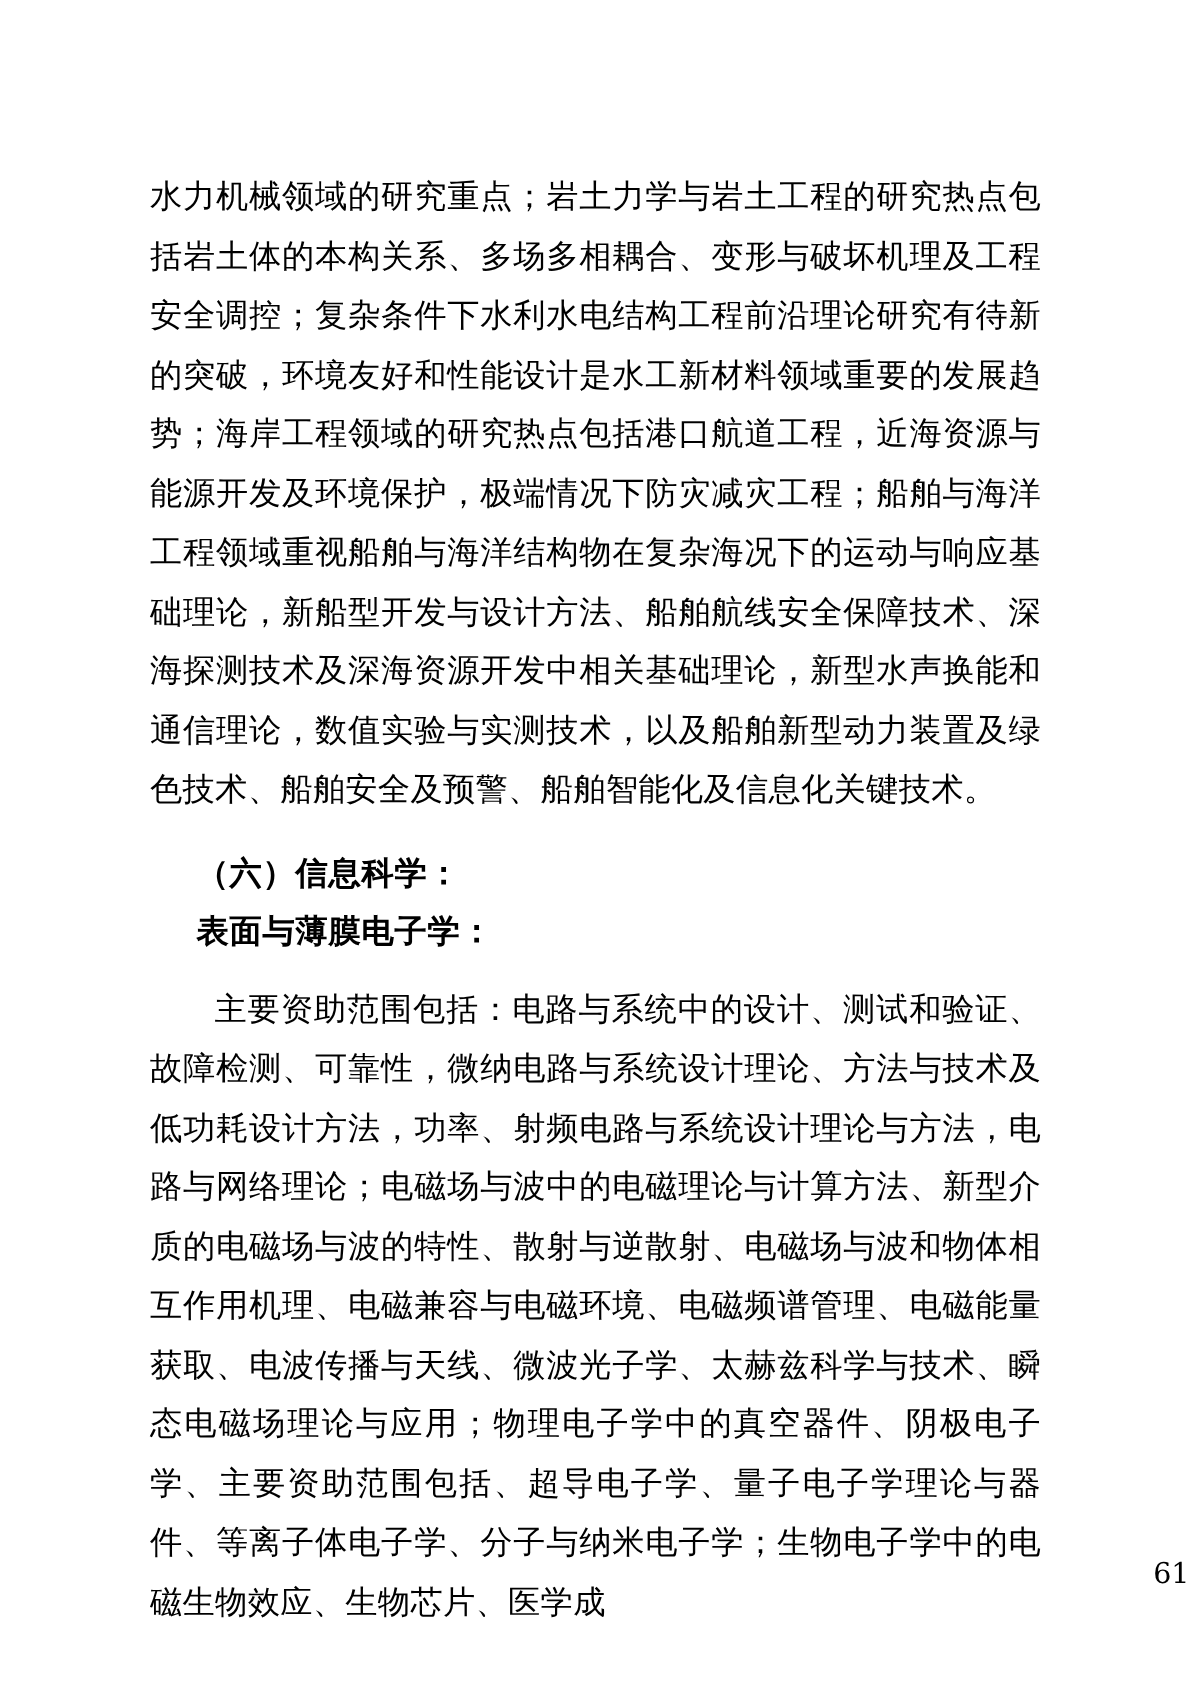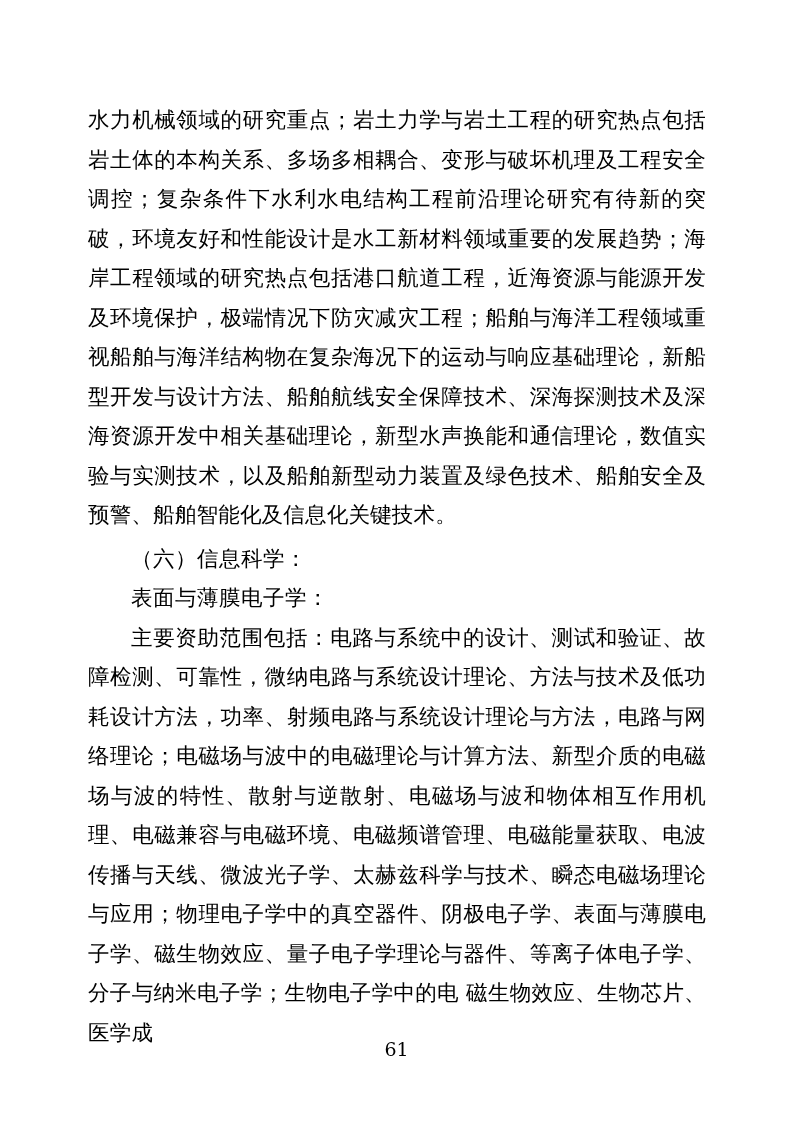--- a/index.html
+++ b/index.html
@@ -21,55 +21,55 @@
     top: 100px;
     width: 618px;
   }
   .para {
     font-family: "DejaVu Serif", "Liberation Serif", serif;
     font-size: 21.5px;
     line-height: 39.5px;
     color: #000000;
     text-align: justify;
     text-justify: inter-ideograph;
-    margin: 0;
+    margin: 12px;
     letter-spacing: 0.2px;
   }
   .para.indent {
     text-indent: 43px;
   }
   .heading {
     font-family: "DejaVu Serif", "Liberation Serif", serif;
-    font-weight: normal;
+    font-weight: bold;
     font-size: 21.5px;
     line-height: 39.5px;
     color: #000000;
     margin: 0;
     text-indent: 43px;
     letter-spacing: 0.5px;
   }
   .spacer-small {
     height: 4px;
   }
   .page-number {
     position: absolute;
     left: 0;
     right: 0;
     top: 1038px;
-    text-align: center;
+    text-align: right;
     font-family: "DejaVu Serif", "Liberation Serif", serif;
     font-size: 19px;
     color: #000000;
   }
 </style>
 </head>
 <body>
 
 <div class="page">
   <div class="content">
     <p class="para">水力机械领域的研究重点；岩土力学与岩土工程的研究热点包括岩土体的本构关系、多场多相耦合、变形与破坏机理及工程安全调控；复杂条件下水利水电结构工程前沿理论研究有待新的突破，环境友好和性能设计是水工新材料领域重要的发展趋势；海岸工程领域的研究热点包括港口航道工程，近海资源与能源开发及环境保护，极端情况下防灾减灾工程；船舶与海洋工程领域重视船舶与海洋结构物在复杂海况下的运动与响应基础理论，新船型开发与设计方法、船舶航线安全保障技术、深海探测技术及深海资源开发中相关基础理论，新型水声换能和通信理论，数值实验与实测技术，以及船舶新型动力装置及绿色技术、船舶安全及预警、船舶智能化及信息化关键技术。</p>
     <div class="spacer-small"></div>
     <p class="heading">（六）信息科学：</p>
     <p class="heading">表面与薄膜电子学：</p>
-    <p class="para indent">主要资助范围包括：电路与系统中的设计、测试和验证、故障检测、可靠性，微纳电路与系统设计理论、方法与技术及低功耗设计方法，功率、射频电路与系统设计理论与方法，电路与网络理论；电磁场与波中的电磁理论与计算方法、新型介质的电磁场与波的特性、散射与逆散射、电磁场与波和物体相互作用机理、电磁兼容与电磁环境、电磁频谱管理、电磁能量获取、电波传播与天线、微波光子学、太赫兹科学与技术、瞬态电磁场理论与应用；物理电子学中的真空器件、阴极电子学、表面与薄膜电子学、磁生物效应、量子电子学理论与器件、等离子体电子学、分子与纳米电子学；生物电子学中的电 磁生物效应、生物芯片、医学成</p>
+    <p class="para indent">主要资助范围包括：电路与系统中的设计、测试和验证、故障检测、可靠性，微纳电路与系统设计理论、方法与技术及低功耗设计方法，功率、射频电路与系统设计理论与方法，电路与网络理论；电磁场与波中的电磁理论与计算方法、新型介质的电磁场与波的特性、散射与逆散射、电磁场与波和物体相互作用机理、电磁兼容与电磁环境、电磁频谱管理、电磁能量获取、电波传播与天线、微波光子学、太赫兹科学与技术、瞬态电磁场理论与应用；物理电子学中的真空器件、阴极电子学、主要资助范围包括、超导电子学、量子电子学理论与器件、等离子体电子学、分子与纳米电子学；生物电子学中的电 磁生物效应、生物芯片、医学成</p>
   </div>
   <div class="page-number">61</div>
 </div>
 
 </body></html>

